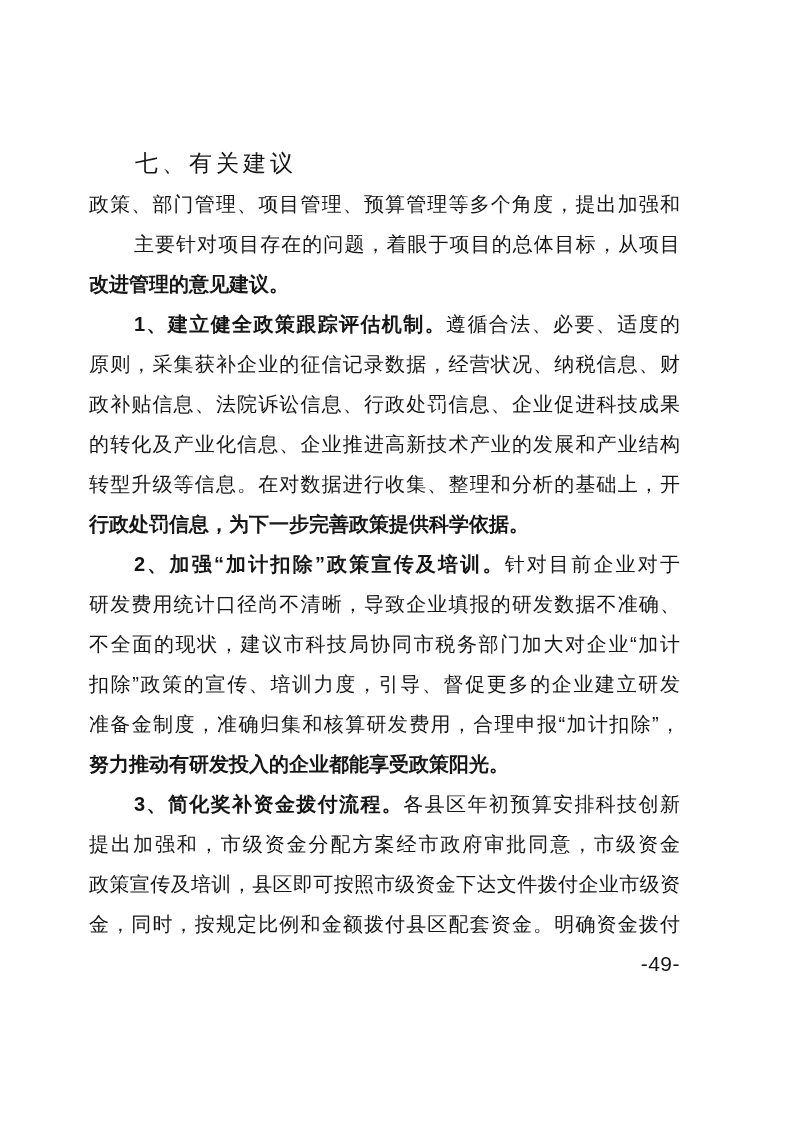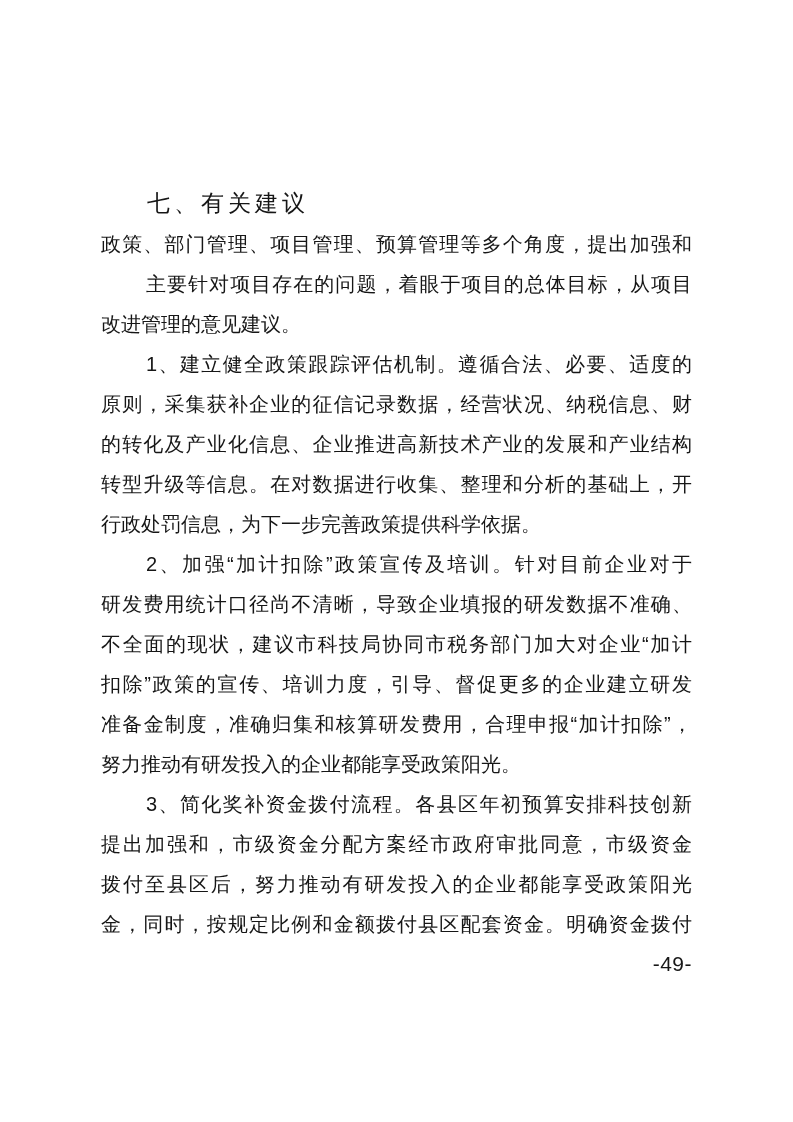--- a/index.html
+++ b/index.html
@@ -9,52 +9,52 @@
   }
   .page {
     position: relative;
     width: 793px;
     height: 1122px;
     background: #ffffff;
     overflow: hidden;
   }
   .content {
     position: absolute;
-    left: 101px;
+    left: 89px;
     top: 144px;
     width: 591px;
-    margin-top: 40px;
   }
   .line {
     height: 40px;
     line-height: 40px;
     font-size: 20px;
     color: #161616;
     font-family: "Liberation Sans", sans-serif;
     text-align: justify;
     text-align-last: justify;
     overflow: hidden;
   }
   .line.lastline {
     text-align-last: left;
+    font-weight: bold;
   }
   .line.indent {
     text-indent: 45px;
   }
   .heading {
     font-family: "Liberation Serif", serif;
     font-size: 23px;
     font-weight: normal;
     letter-spacing: 4px;
     text-indent: 46px;
     text-align: left;
     text-align-last: left;
   }
   .lead {
-    font-weight: normal;
+    font-weight: bold;
   }
   .pagenum {
     text-align: center;
     text-align-last: right;
     font-size: 21px;
     letter-spacing: 0.5px;
   }
 </style>
 </head>
 <body>
@@ -64,34 +64,35 @@
     <div class="line heading">七、有关建议</div>
     <div id="paragraphs">
         <div>
           <div class="line"><span>政策、部门管理、项目管理、预算管理等多个角度，提出加强和</span></div>
           <div class="line indent"><span>主要针对项目存在的问题，着眼于项目的总体目标，从项目</span></div>
           <div class="line lastline"><span>改进管理的意见建议。</span></div>
         </div>
         <div>
           <div class="line indent"><span class="lead">1、建立健全政策跟踪评估机制。</span><span>遵循合法、必要、适度的</span></div>
           <div class="line"><span>原则，采集获补企业的征信记录数据，经营状况、纳税信息、财</span></div>
+          <div class="line"><span>政补贴信息、法院诉讼信息、行政处罚信息、企业促进科技成果</span></div>
           <div class="line"><span>的转化及产业化信息、企业推进高新技术产业的发展和产业结构</span></div>
           <div class="line"><span>转型升级等信息。在对数据进行收集、整理和分析的基础上，开</span></div>
           <div class="line lastline"><span>行政处罚信息，为下一步完善政策提供科学依据。</span></div>
         </div>
         <div>
           <div class="line indent"><span class="lead">2、加强“加计扣除”政策宣传及培训。</span><span>针对目前企业对于</span></div>
           <div class="line"><span>研发费用统计口径尚不清晰，导致企业填报的研发数据不准确、</span></div>
           <div class="line"><span>不全面的现状，建议市科技局协同市税务部门加大对企业“加计</span></div>
           <div class="line"><span>扣除”政策的宣传、培训力度，引导、督促更多的企业建立研发</span></div>
           <div class="line"><span>准备金制度，准确归集和核算研发费用，合理申报“加计扣除”，</span></div>
           <div class="line lastline"><span>努力推动有研发投入的企业都能享受政策阳光。</span></div>
         </div>
         <div>
           <div class="line indent"><span class="lead">3、简化奖补资金拨付流程。</span><span>各县区年初预算安排科技创新</span></div>
           <div class="line"><span>提出加强和，市级资金分配方案经市政府审批同意，市级资金</span></div>
-          <div class="line"><span>拨付至县区后，努力推动有研发投入的企业都能享受政策阳光</span></div>
+          <div class="line"><span>政策宣传及培训，县区即可按照市级资金下达文件拨付企业市级资</span></div>
           <div class="line"><span>金，同时，按规定比例和金额拨付县区配套资金。明确资金拨付</span></div>
         </div>
       </div>
     <div class="line pagenum">-49-</div>
   </div>
 </div>
 
 </body></html>

